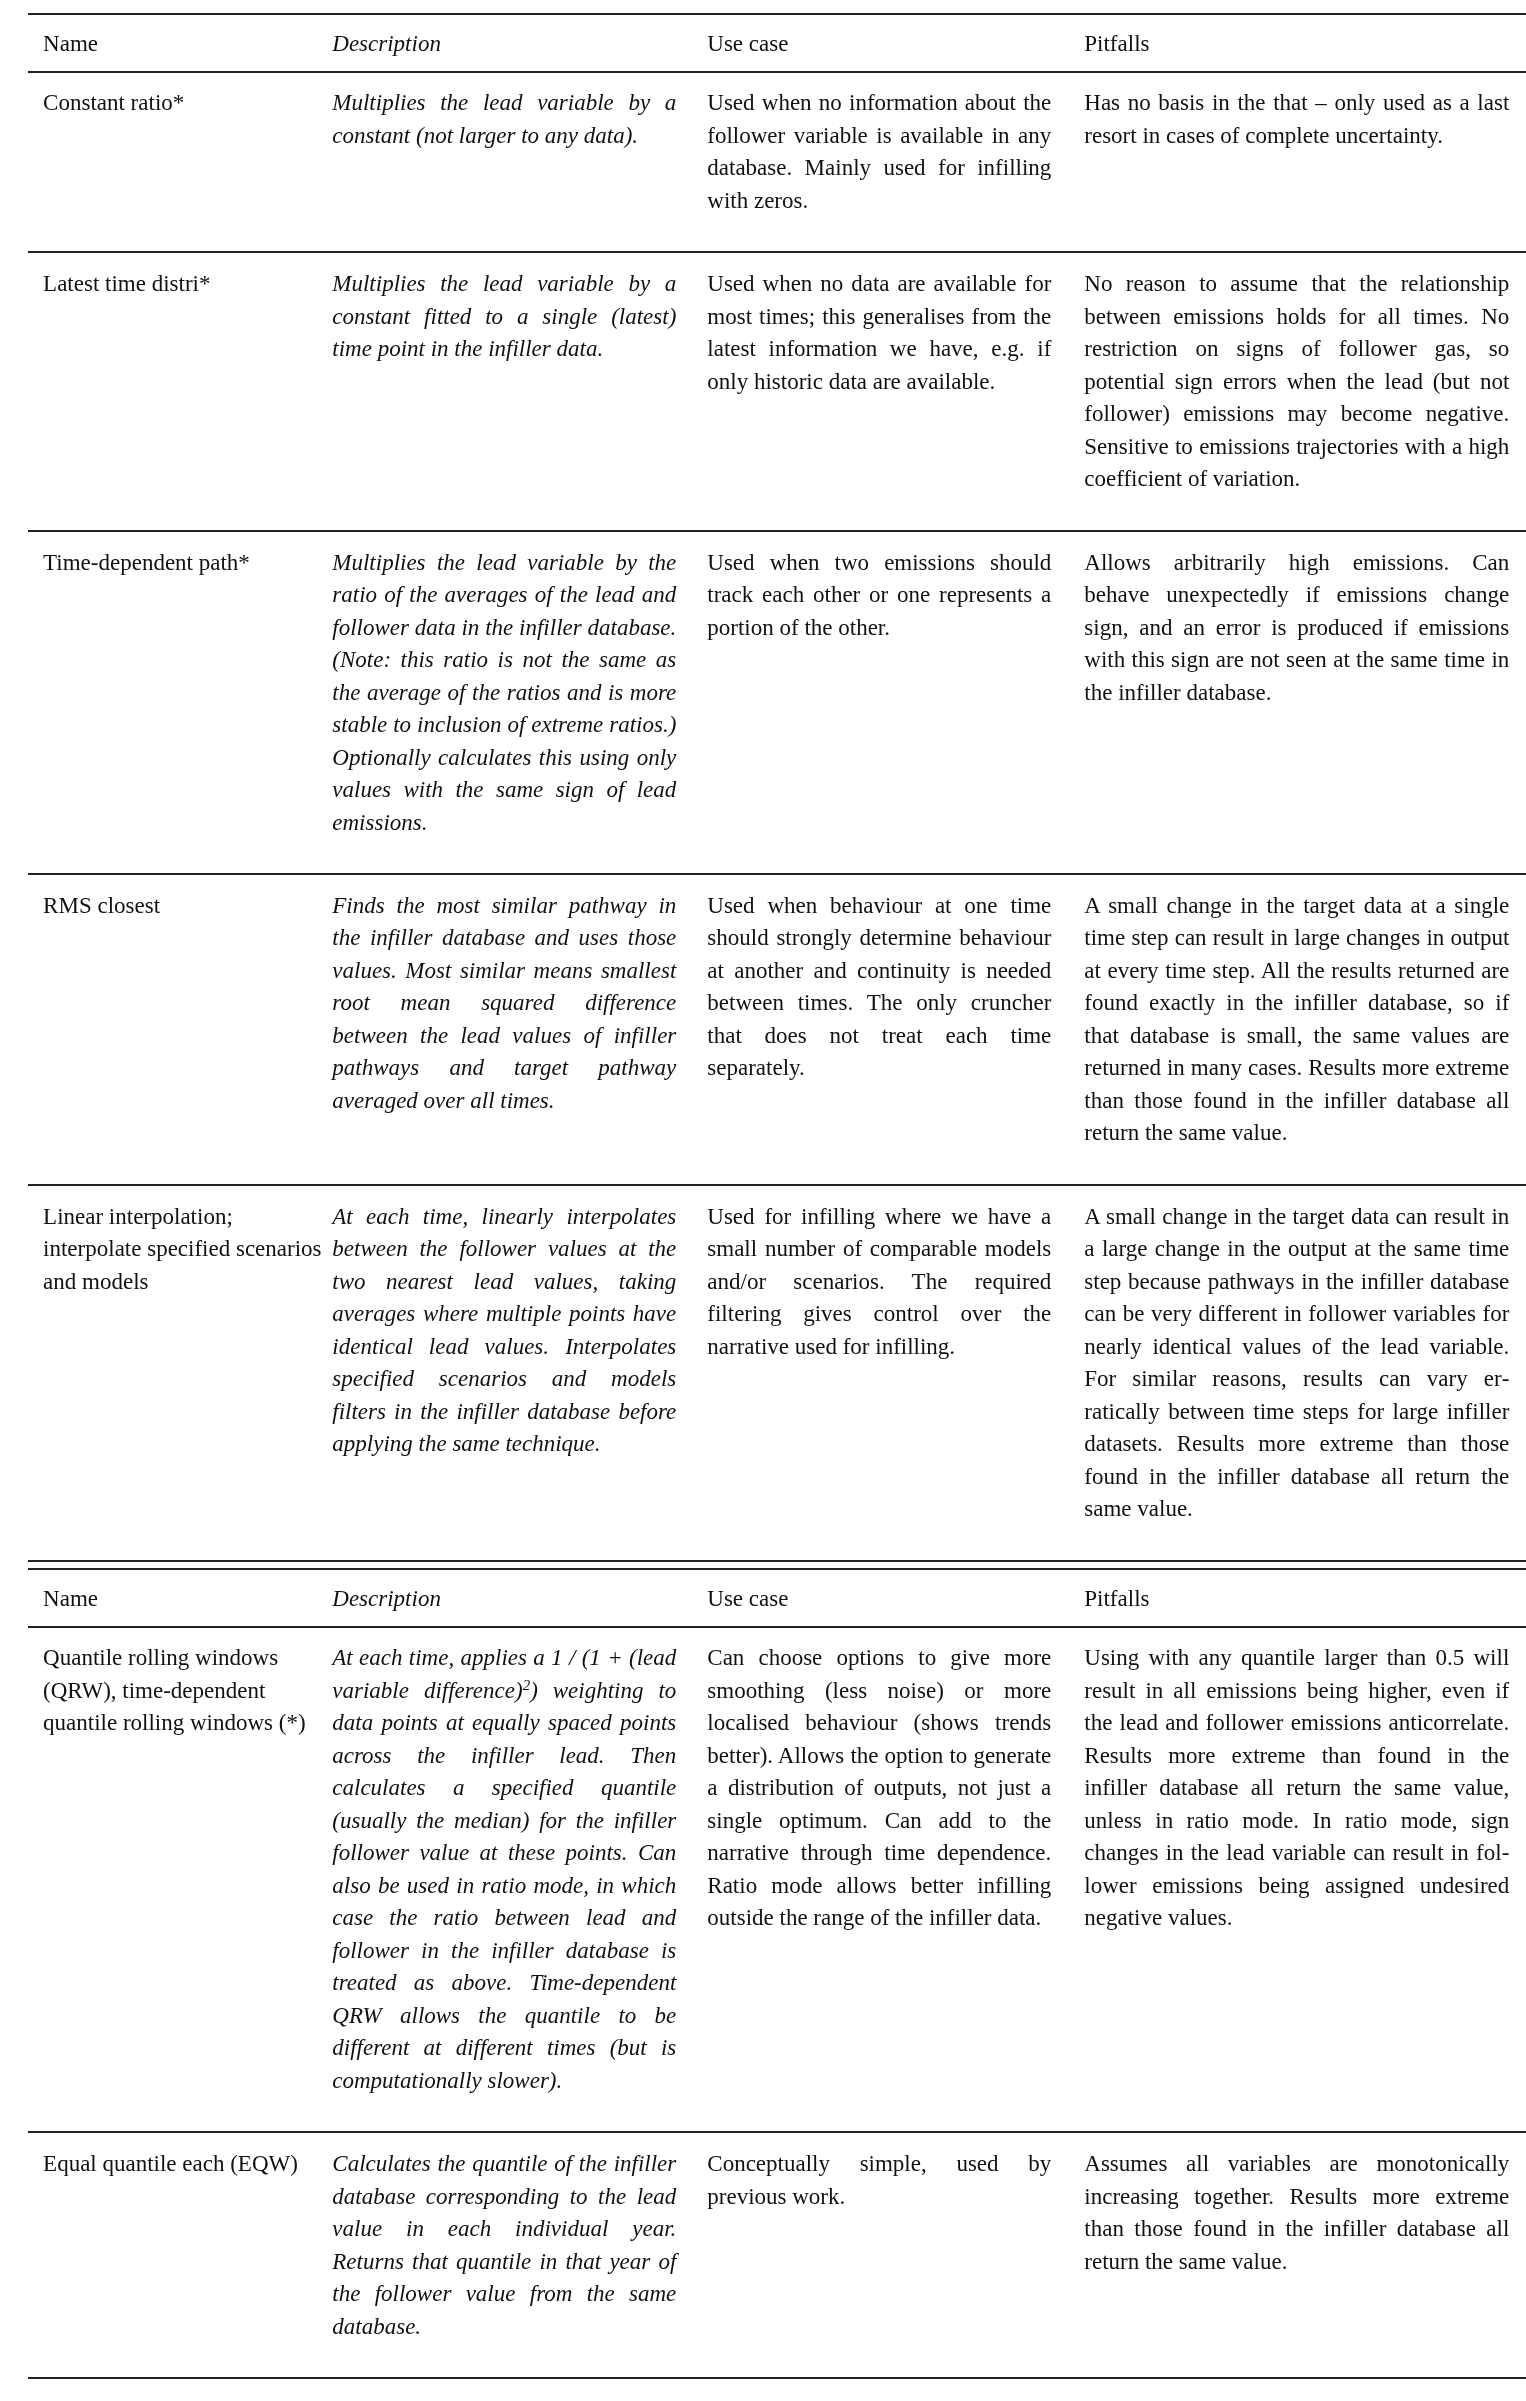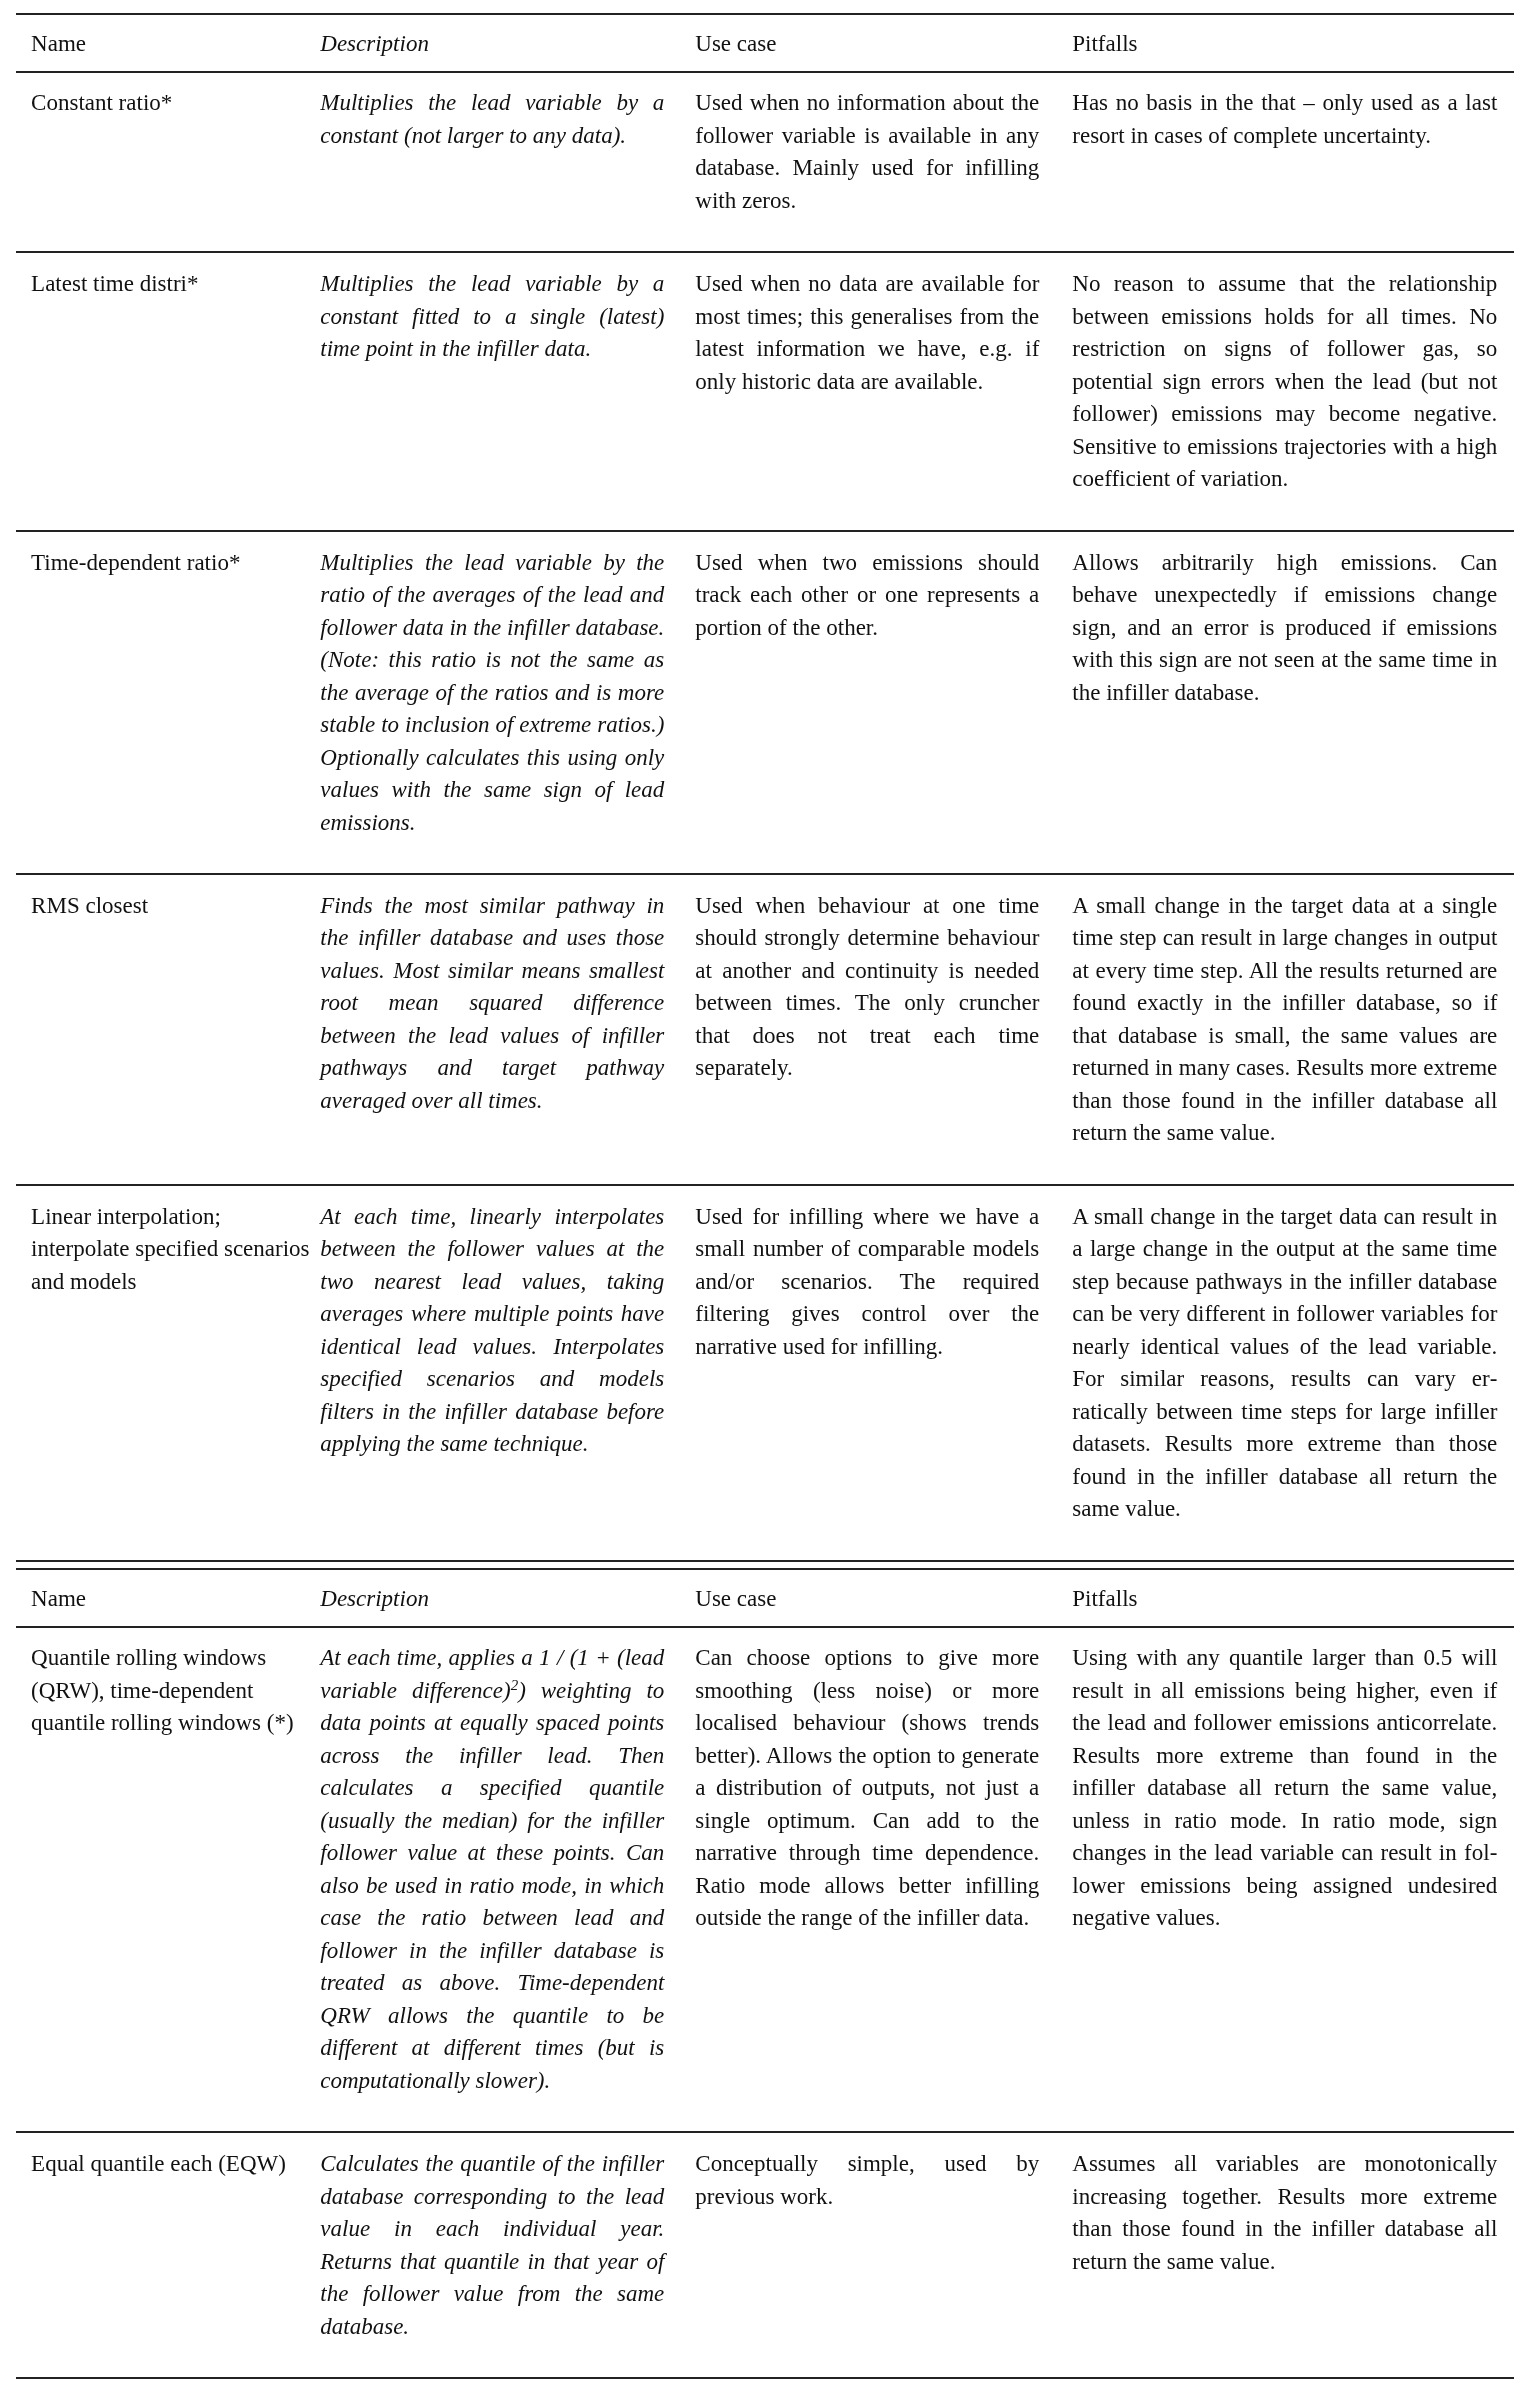--- a/index.html
+++ b/index.html
@@ -10,20 +10,21 @@
   body {
     width: 1527px;
     height: 2401px;
     overflow: hidden;
     font-family: "Liberation Serif", "DejaVu Serif", serif;
     color: #111111;
   }
   .page {
     position: relative;
     padding: 13.3px 13.3px 0 16.3px;
+    margin-left: 12px;
   }
   table.crunchers {
     width: 1498px;
     border-collapse: collapse;
     table-layout: fixed;
     font-size: 23px;
     line-height: 32.5px;
   }
   col.c-name { width: 304px; }
   col.c-desc { width: 375px; }
@@ -120,21 +121,21 @@
       <td class="use">
             <span class="cell">Used when no data are available for most times; this generalises from the latest information we have, e.g. if only historic data are available.</span>
           </td>
       <td class="pit">
             <span class="cell">No reason to assume that the rela­tionship between emissions holds for all times. No restriction on signs of follower gas, so potential sign errors when the lead (but not follower) emis­sions may become negative. Sensitive to emissions trajectories with a high co­efficient of variation.</span>
           </td>
     </tr>
 
     <tr class="row">
       <td class="name">
-            <span class="cell">Time-dependent ratio*</span>
+            <span class="cell">Time-dependent path*</span>
           </td>
       <td class="desc">
             <span class="cell">Multiplies the lead variable by the ratio of the averages of the lead and follower data in the in­filler database. (Note: this ratio is not the same as the average of the ratios and is more stable to inclusion of extreme ratios.) Optionally calculates this using only values with the same sign of lead emissions.</span>
           </td>
       <td class="use">
             <span class="cell">Used when two emissions should track each other or one represents a portion of the other.</span>
           </td>
       <td class="pit">
             <span class="cell">Allows arbitrarily high emissions. Can behave unexpectedly if emissions change sign, and an error is produced if emissions with this sign are not seen at the same time in the infiller database.</span>
           </td>

